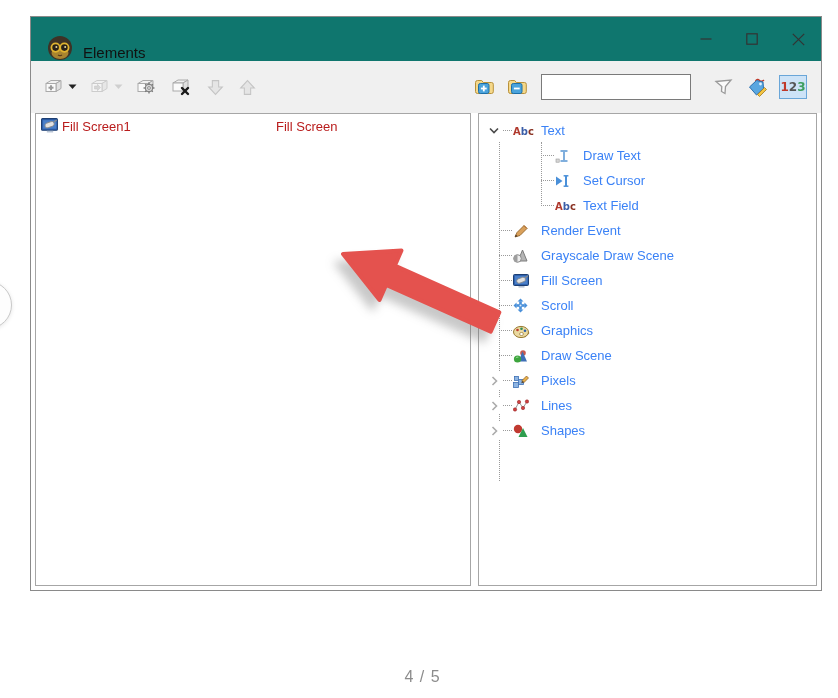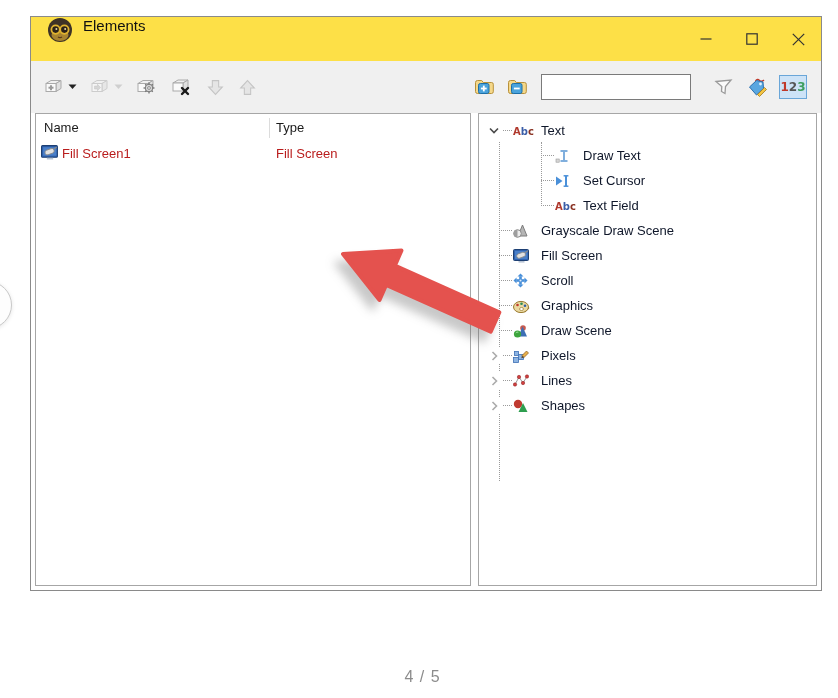--- a/index.html
+++ b/index.html
@@ -3,21 +3,21 @@
 <meta charset="utf-8">
 <style>
   * { box-sizing: border-box; margin: 0; padding: 0; }
   body { font-family: "Liberation Sans", "DejaVu Sans", sans-serif; background: #fff; }
   .stage { position: relative; width: 838px; height: 698px; background: #fff; overflow: hidden; }
 
   
   .win { position: absolute; left: 30px; top: 16px; width: 792px; height: 575px;
          background: #fff; border: 1px solid #8a8a8a; display: flex; flex-direction: column; }
 
-  .titlebar { height: 44px; display: flex; align-items: flex-start; background: #fde047; flex: none; }
+  .titlebar { height: 44px; display: flex; align-items: flex-end; background: #0f766e; flex: none; }
   .title-icon { width: 26px; height: 26px; margin-left: 16px; flex: none; }
   .title-text { margin-left: 10px; font-size: 15px; color: #111; }
   .win-controls { margin-left: auto; display: flex; height: 100%; }
   .win-btn { width: 46px; height: 100%; display: flex; align-items: center; justify-content: center; cursor: default; }
 
   
   .toolbar { height: 52px; background: #f0f0f0; display: flex; align-items: center; padding: 0 14px 0 10px; flex: none; }
   .tb-btn { display: flex; align-items: center; justify-content: center; padding: 3px; border-radius: 2px; }
   .tb-group-left { display: flex; align-items: center; gap: 7px; }
   .tb-group-right { display: flex; align-items: center; gap: 6px; margin-left: auto; }
@@ -39,21 +39,21 @@
   
   .list-header { display: flex; height: 27px; align-items: center; font-size: 13px; color: #1a1a1a; }
   .hdr-name { width: 233px; padding-left: 8px; height: 100%; display: flex; align-items: center; }
   .hdr-type { flex: 1; padding-left: 6px; height: 20px; display: flex; align-items: center;
               border-left: 1px solid #dcdcdc; }
   .list-row { display: flex; height: 25px; align-items: center; font-size: 13px; color: #b91c1c; }
   .cell-name { width: 233px; padding-left: 5px; display: flex; align-items: center; gap: 3px; }
   .cell-type { flex: 1; padding-left: 7px; }
 
   
-  .tree { padding-top: 4px; position: relative; font-size: 13px; color: #0f172a; }
+  .tree { padding-top: 4px; position: relative; font-size: 13px; color: #3b82f6; }
   .vline { position: absolute; border-left: 1px dotted #9a9a9a; }
   .vline1 { left: 20px; top: 28px; height: 339px; }
   .vline2 { left: 62px; top: 28px; height: 64px; }
   .trow { position: relative; height: 25px; display: flex; align-items: center; }
   .lvl0 { padding-left: 34px; }
   .lvl1 { padding-left: 76px; }
   .stub { position: absolute; border-top: 1px dotted #9a9a9a; top: 12px; }
   .lvl0 > .stub { left: 20px; width: 13px; }
   .lvl1 > .stub { left: 62px; width: 13px; }
   .chev { position: absolute; left: 6px; top: 4px; width: 18px; height: 17px; background: #fff;
@@ -226,24 +226,20 @@
 
         <div class="btn123">
           <span><span class="d1">1</span><span class="d2">2</span><span class="d3">3</span></span>
         </div>
       </div>
     </div>
 
     <div class="content">
 
       <div class="panel list-panel">
-        <div class="list-header">
-          <div class="hdr-name">Name</div>
-          <div class="hdr-type">Type</div>
-        </div>
         <div class="list-row">
           <div class="cell-name">
             <span>
               <svg width="18" height="15" viewBox="0 0 17 14">
                 <rect x="0.5" y="0.5" width="15" height="11" rx="1" fill="#2f62ae" stroke="#1d3f73"></rect>
                 <rect x="2" y="2" width="12.5" height="8" fill="#4a7fc9"></rect>
                 <rect x="5.5" y="12" width="6" height="1.6" fill="#b8c4d4"></rect>
                 <g transform="rotate(-20 8 6)">
                     <rect x="3.5" y="4" width="9" height="4.5" rx="2.2" fill="#e2e2e2" stroke="#8a8a8a" stroke-width="0.8"></rect>
                   </g>
@@ -309,20 +305,31 @@
           <div class="trow lvl1">
             <span class="stub"></span>
             <span class="ticon">
               <svg width="25" height="13" viewBox="0 0 25 13">
                   <text x="0" y="10.5" font-family="DejaVu Sans, sans-serif" font-size="10" font-weight="bold"><tspan fill="#b03a2e">A</tspan><tspan fill="#3b5ea8">b</tspan><tspan fill="#8a3324">c</tspan></text>
                 </svg>
             </span>
             <span class="tlabel">Text Field</span>
           </div>
 
+          <div class="trow lvl0">
+            <span class="stub"></span>
+            <span class="ticon">
+              <svg width="16" height="14" viewBox="0 0 16 14">
+                <polygon points="2,13 4,8.5 11,1.5 14,4.5 7,11.5" fill="#d9a05b" stroke="#8a5a20" stroke-width="0.8"></polygon>
+                <polygon points="2,13 4.6,12.3 2.7,10.5" fill="#4a3a28"></polygon>
+                <line x1="11" y1="1.5" x2="14" y2="4.5" stroke="#b06a2a" stroke-width="1"></line>
+              </svg>
+            </span>
+            <span class="tlabel">Render Event</span>
+          </div>
 
 
 
           <div class="trow lvl0">
             <span class="stub"></span>
             <span class="ticon">
               <svg width="15" height="14" viewBox="0 0 15 14">
                 <polygon points="9.5,1 14,12 5,12" fill="#b5b5b5" stroke="#7d7d7d"></polygon>
                 <circle cx="4.5" cy="9.5" r="3.8" fill="#ececec" stroke="#8a8a8a"></circle>
                 <path d="M4.5,5.7 a3.8,3.8 0 0 0 0,7.6 Z" fill="#9e9e9e"></path>

